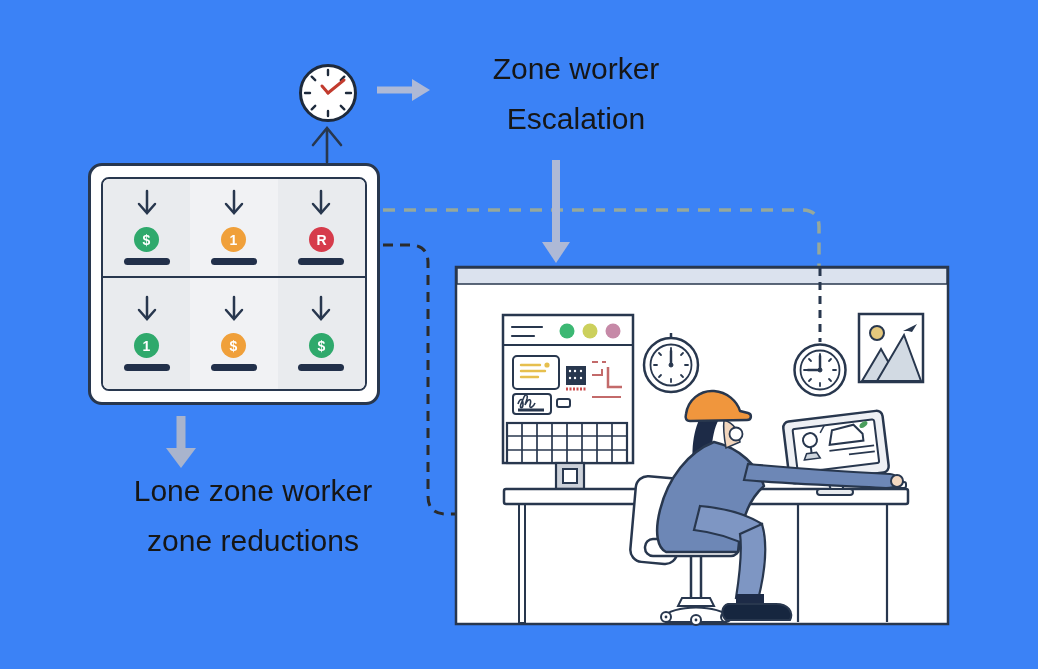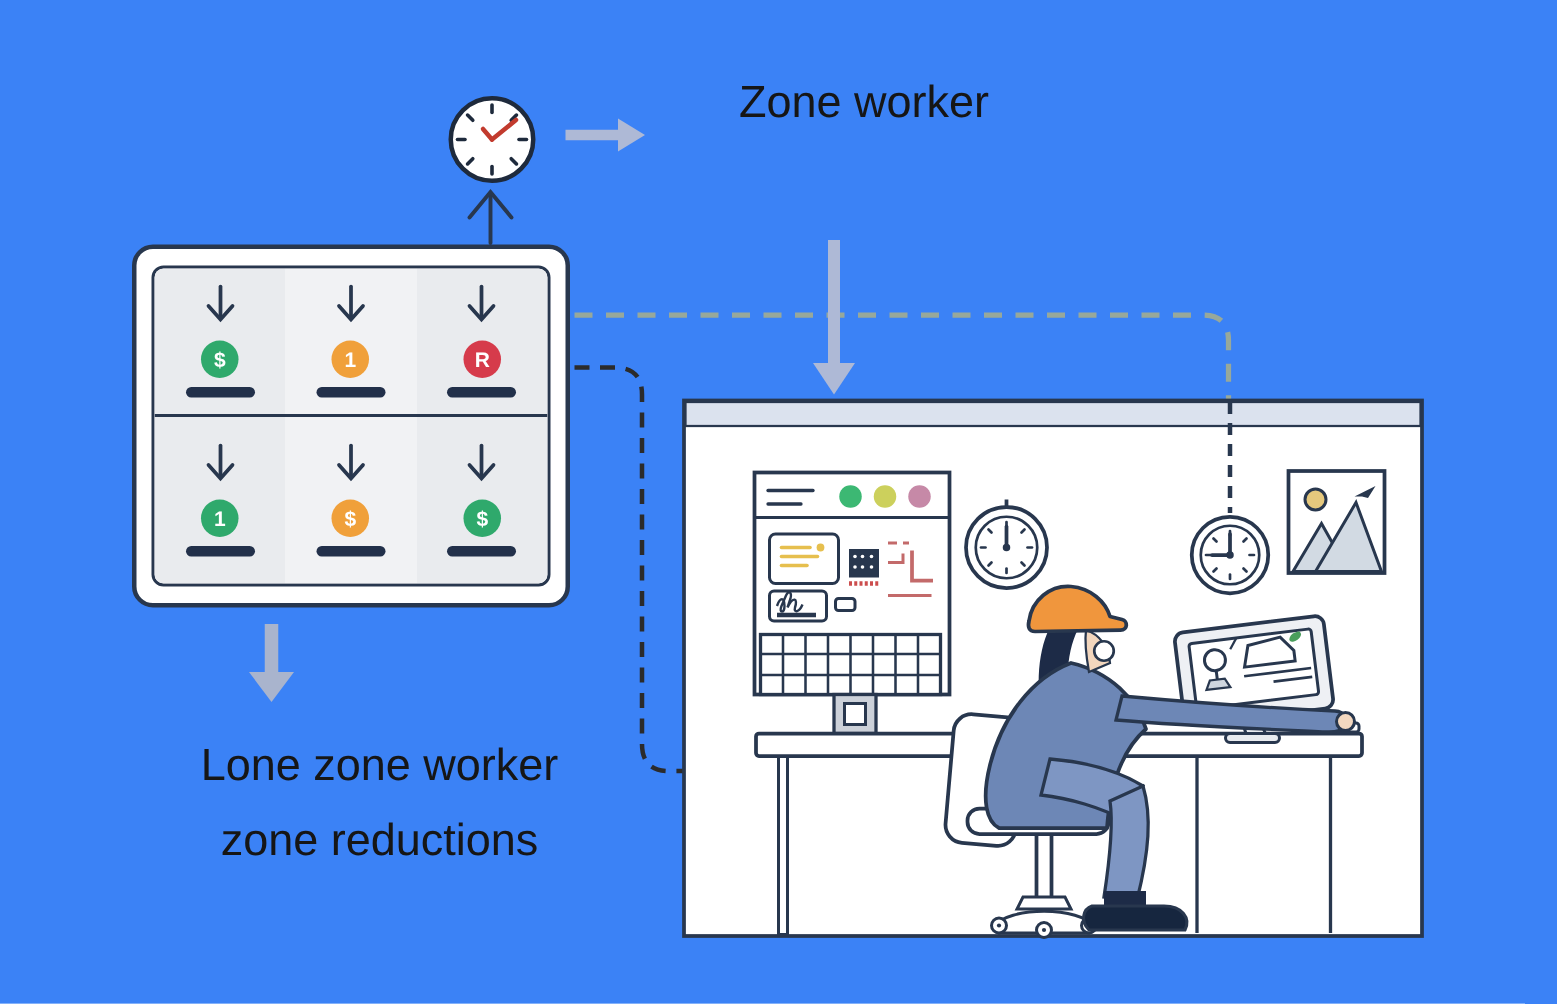--- a/index.html
+++ b/index.html
@@ -3,21 +3,21 @@
 <meta charset="utf-8">
 <style>
   html,body{margin:0;padding:0;}
   body{width:1038px;height:669px;font-family:"Liberation Sans",sans-serif;}
   .canvas{position:relative;width:1038px;height:669px;background:#3b82f6;overflow:hidden;}
   .abs{position:absolute;}
   svg{display:block;}
   
   .diagram-label{position:absolute;text-align:center;color:#161616;font-size:30px;line-height:50px;font-weight:400;}
   .label-top{left:420px;top:44px;width:312px;}
-  .label-bottom{left:92px;top:486px;width:322px;}
+  .label-bottom{left:92px;top:466px;width:322px;}
   
   .panel{position:absolute;left:88px;top:163px;width:292px;height:242px;background:#ffffff;border:3px solid #28374e;border-radius:14px;box-sizing:border-box;}
   .panel-inner{position:absolute;left:10px;top:11px;right:10px;bottom:11px;border:2.5px solid #28374e;border-radius:8px;overflow:hidden;display:grid;grid-template-columns:1fr 1fr 1fr;grid-template-rows:47% 53%;}
   .cell{display:flex;flex-direction:column;align-items:center;justify-content:center;gap:5px;background:#f1f2f4;}
   .cell:nth-child(1),.cell:nth-child(3),.cell:nth-child(4),.cell:nth-child(6){background:#e9ebee;}
   .cell:nth-child(-n+3){border-bottom:2.5px solid #28374e;}
   .cell-bar{width:46px;height:7px;border-radius:4px;background:#22304a;}
 </style>
 </head>
 <body>
@@ -64,20 +64,21 @@
         <line x1="43.8" y1="18.2" x2="47.3" y2="14.7"></line>
     </g>
     <g stroke="#c23b2e" stroke-width="3" stroke-linecap="round">
       <line x1="31" y1="31" x2="47" y2="18"></line>
       <line x1="31" y1="31" x2="25" y2="24"></line>
     </g>
   </svg>
 
   <div class="diagram-label label-top">
     <div>Zone worker</div>
+    <div>Escalation</div>
   </div>
 
   <div class="panel">
     <div class="panel-inner">
 
       <div class="cell">
         <svg width="22" height="32" viewBox="0 0 22 32">
           <g stroke="#28374e" stroke-width="2.5" fill="none" stroke-linecap="round">
             <line x1="11" y1="2" x2="11" y2="22"></line>
               <polyline points="3,15 11,24 19,15"></polyline>

